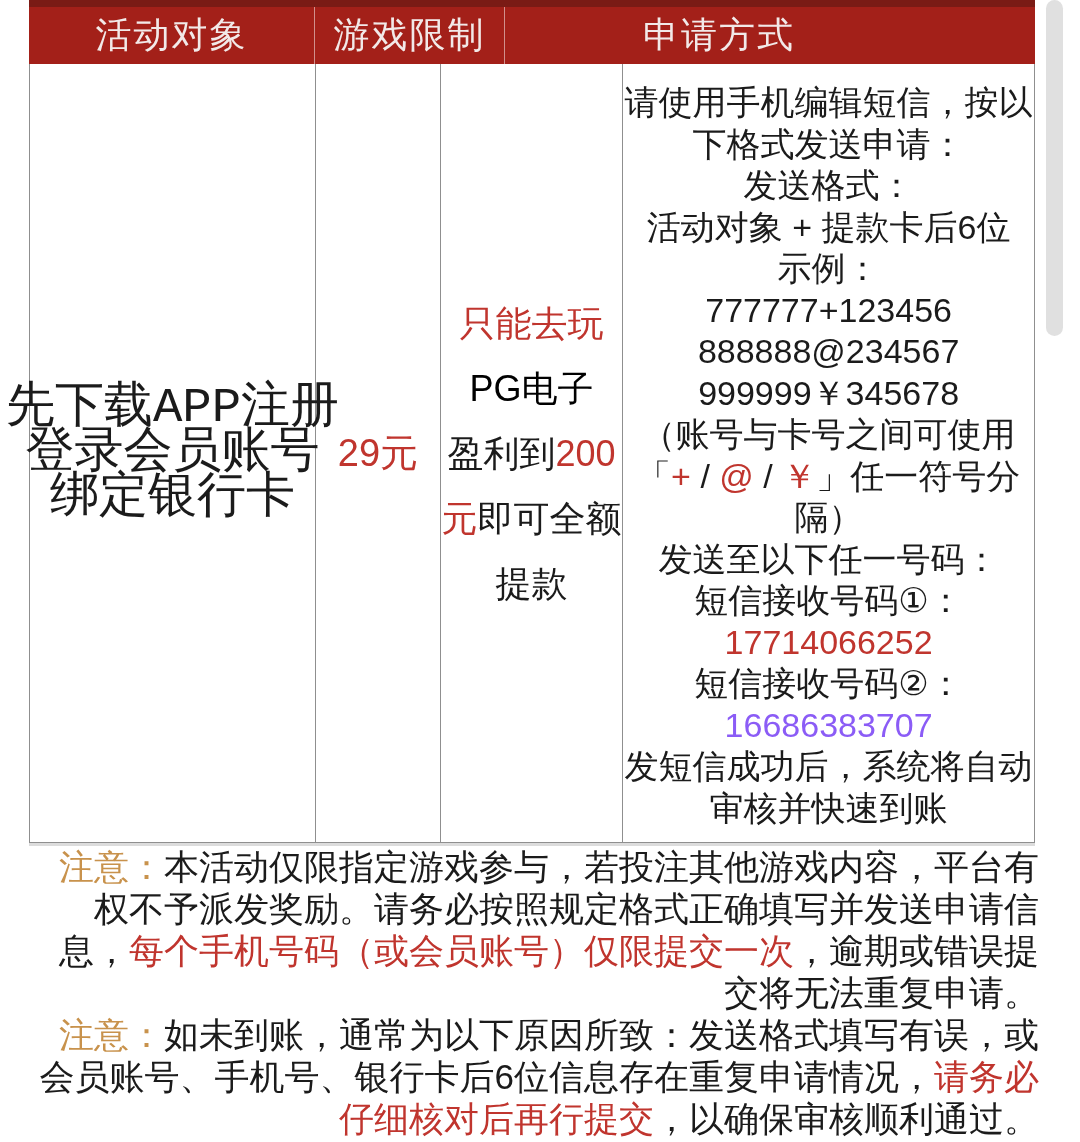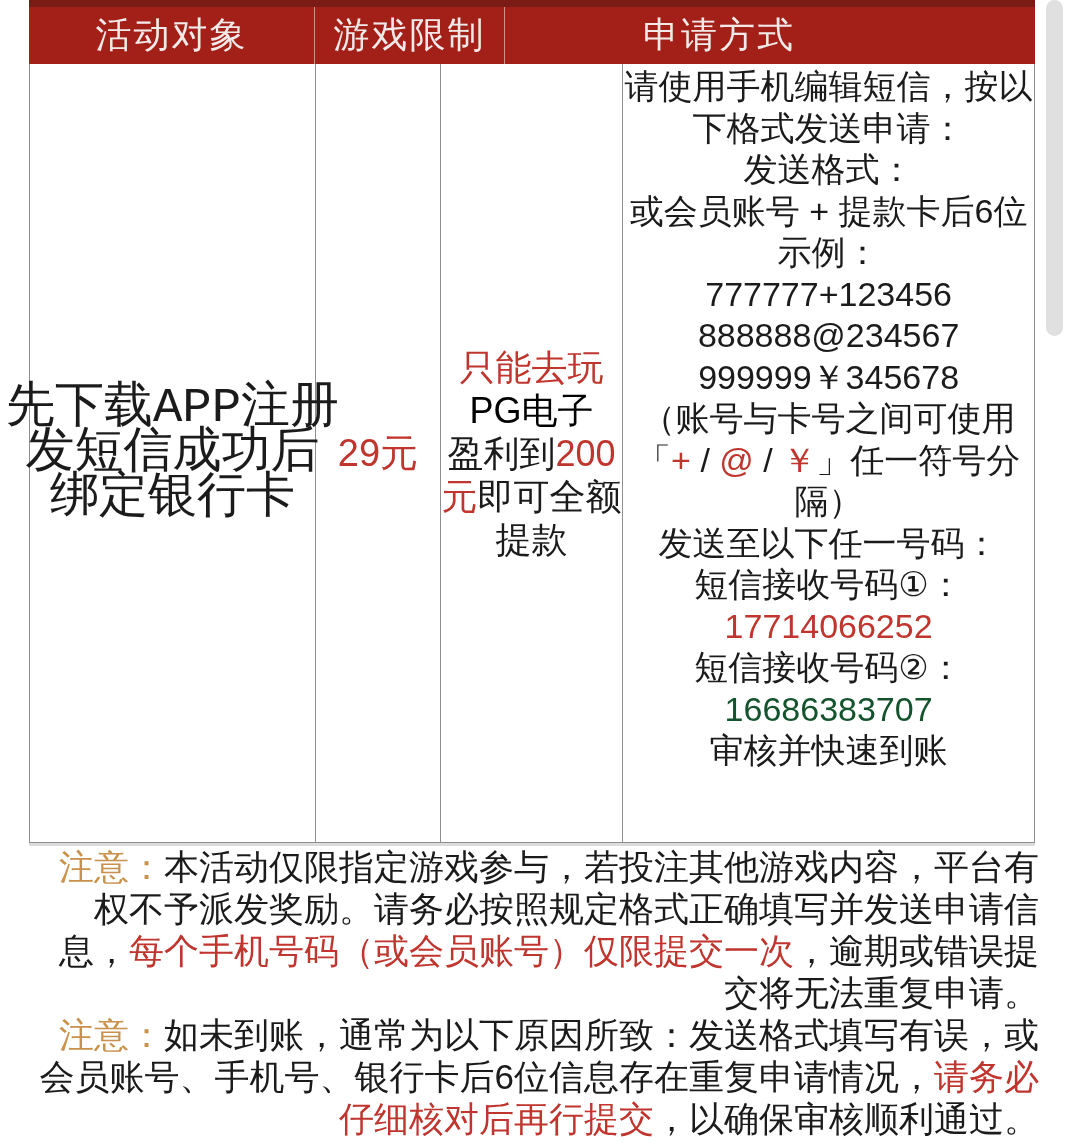--- a/index.html
+++ b/index.html
@@ -24,22 +24,22 @@
     border-bottom:1px solid var(--border);
   }
   .cell{
     box-sizing:border-box;border-right:1px solid var(--border);
     display:flex;flex-direction:column;align-items:center;justify-content:center;
     text-align:center;
   }
   .cell:last-child{border-right:none;}
   .cell-target{font-size:49px;line-height:45px;font-family:Liberation Mono, monospace;}
   .cell-bonus{font-size:38px;line-height:46px;}
-  .cell-restrict{font-size:36px;line-height:43px;}
-  .cell-apply{justify-content:flex-start;padding-top:2px;font-size:34px;line-height:41.5px;}
+  .cell-restrict{font-size:36px;line-height:43px;gap:22px;}
+  .cell-apply{justify-content:flex-start;padding-top:18px;font-size:34px;line-height:41.5px;}
   .table-shadow{height:3px;background:#dcdcdc;}
   .notices{
     position:absolute;left:29px;top:846px;width:1010px;
     font-size:35px;line-height:42px;text-align:right;
   }
   .notices p{margin:0;padding:0;}
   .tline{white-space:nowrap;}
   .scrollbar-thumb{
     position:absolute;left:1046px;top:0;width:17px;height:336px;
     background:var(--scrollbar);border-radius:9px;
@@ -59,50 +59,51 @@
       <span>游戏限制</span>
     </div>
     <div class="header-cell w4">
       <span>申请方式</span>
     </div>
   </div>
 
   <div class="body-row">
     <div class="cell cell-target w1">
         <div class="tline"><span>先下载APP注册</span></div>
-        <div class="tline"><span>发短信成功后</span></div>
+        <div class="tline"><span>登录会员账号</span></div>
         <div class="tline"><span>绑定银行卡</span></div>
       </div>
     <div class="cell cell-bonus w2">
         <div class="tline"><span style="color: rgb(192, 53, 46);">29元</span></div>
       </div>
     <div class="cell cell-restrict w3">
         <div class="tline"><span style="color: rgb(192, 53, 46);">只能去玩</span></div>
         <div class="tline"><span style="color: #000000;">PG电子</span></div>
         <div class="tline"><span>盈利到</span><span style="color: rgb(192, 53, 46);">200</span></div>
         <div class="tline"><span style="color: rgb(192, 53, 46);">元</span><span>即可全额</span></div>
         <div class="tline"><span>提款</span></div>
       </div>
     <div class="cell cell-apply w4">
         <div class="tline"><span>请使用手机编辑短信，按以</span></div>
         <div class="tline"><span>下格式发送申请：</span></div>
         <div class="tline"><span>发送格式：</span></div>
-        <div class="tline"><span>或会员账号 + 提款卡后6位</span></div>
+        <div class="tline"><span>活动对象 + 提款卡后6位</span></div>
         <div class="tline"><span>示例：</span></div>
         <div class="tline"><span>777777+123456</span></div>
         <div class="tline"><span>888888@234567</span></div>
         <div class="tline"><span>999999￥345678</span></div>
         <div class="tline"><span>（账号与卡号之间可使用</span></div>
         <div class="tline"><span>「</span><span style="color: rgb(192, 53, 46);">+</span><span> / </span><span style="color: rgb(192, 53, 46);">@</span><span> / </span><span style="color: rgb(192, 53, 46);">￥</span><span>」任一符号分</span></div>
         <div class="tline"><span>隔）</span></div>
         <div class="tline"><span>发送至以下任一号码：</span></div>
         <div class="tline"><span>短信接收号码①：</span></div>
         <div class="tline"><span style="color: rgb(192, 53, 46); margin-top: 8px;">17714066252</span></div>
         <div class="tline"><span>短信接收号码②：</span></div>
-        <div class="tline"><span style="color: #14532d;">16686383707</span></div>
+        <div class="tline"><span style="color: #8b5cf6;">16686383707</span></div>
+        <div class="tline"><span>发短信成功后，系统将自动</span></div>
         <div class="tline"><span>审核并快速到账</span></div>
       </div>
   </div>
 
   <div class="table-shadow"></div>
 </div>
 
 <div class="notices">
   <p><span style="color: rgb(200, 146, 76);">注意：</span><span>本活动仅限指定游戏参与，若投注其他游戏内容，平台有权不予派发奖励。请务必按照规定格式正确填写并发送申请信息，</span><span style="color: rgb(192, 53, 46);">每个手机号码（或会员账号）仅限提交一次</span><span>，逾期或错误提交将无法重复申请。</span></p>
   <p><span style="color: rgb(200, 146, 76);">注意：</span><span>如未到账，通常为以下原因所致：发送格式填写有误，或会员账号、手机号、银行卡后6位信息存在重复申请情况，</span><span style="color: rgb(192, 53, 46);">请务必仔细核对后再行提交</span><span>，以确保审核顺利通过。</span></p>

